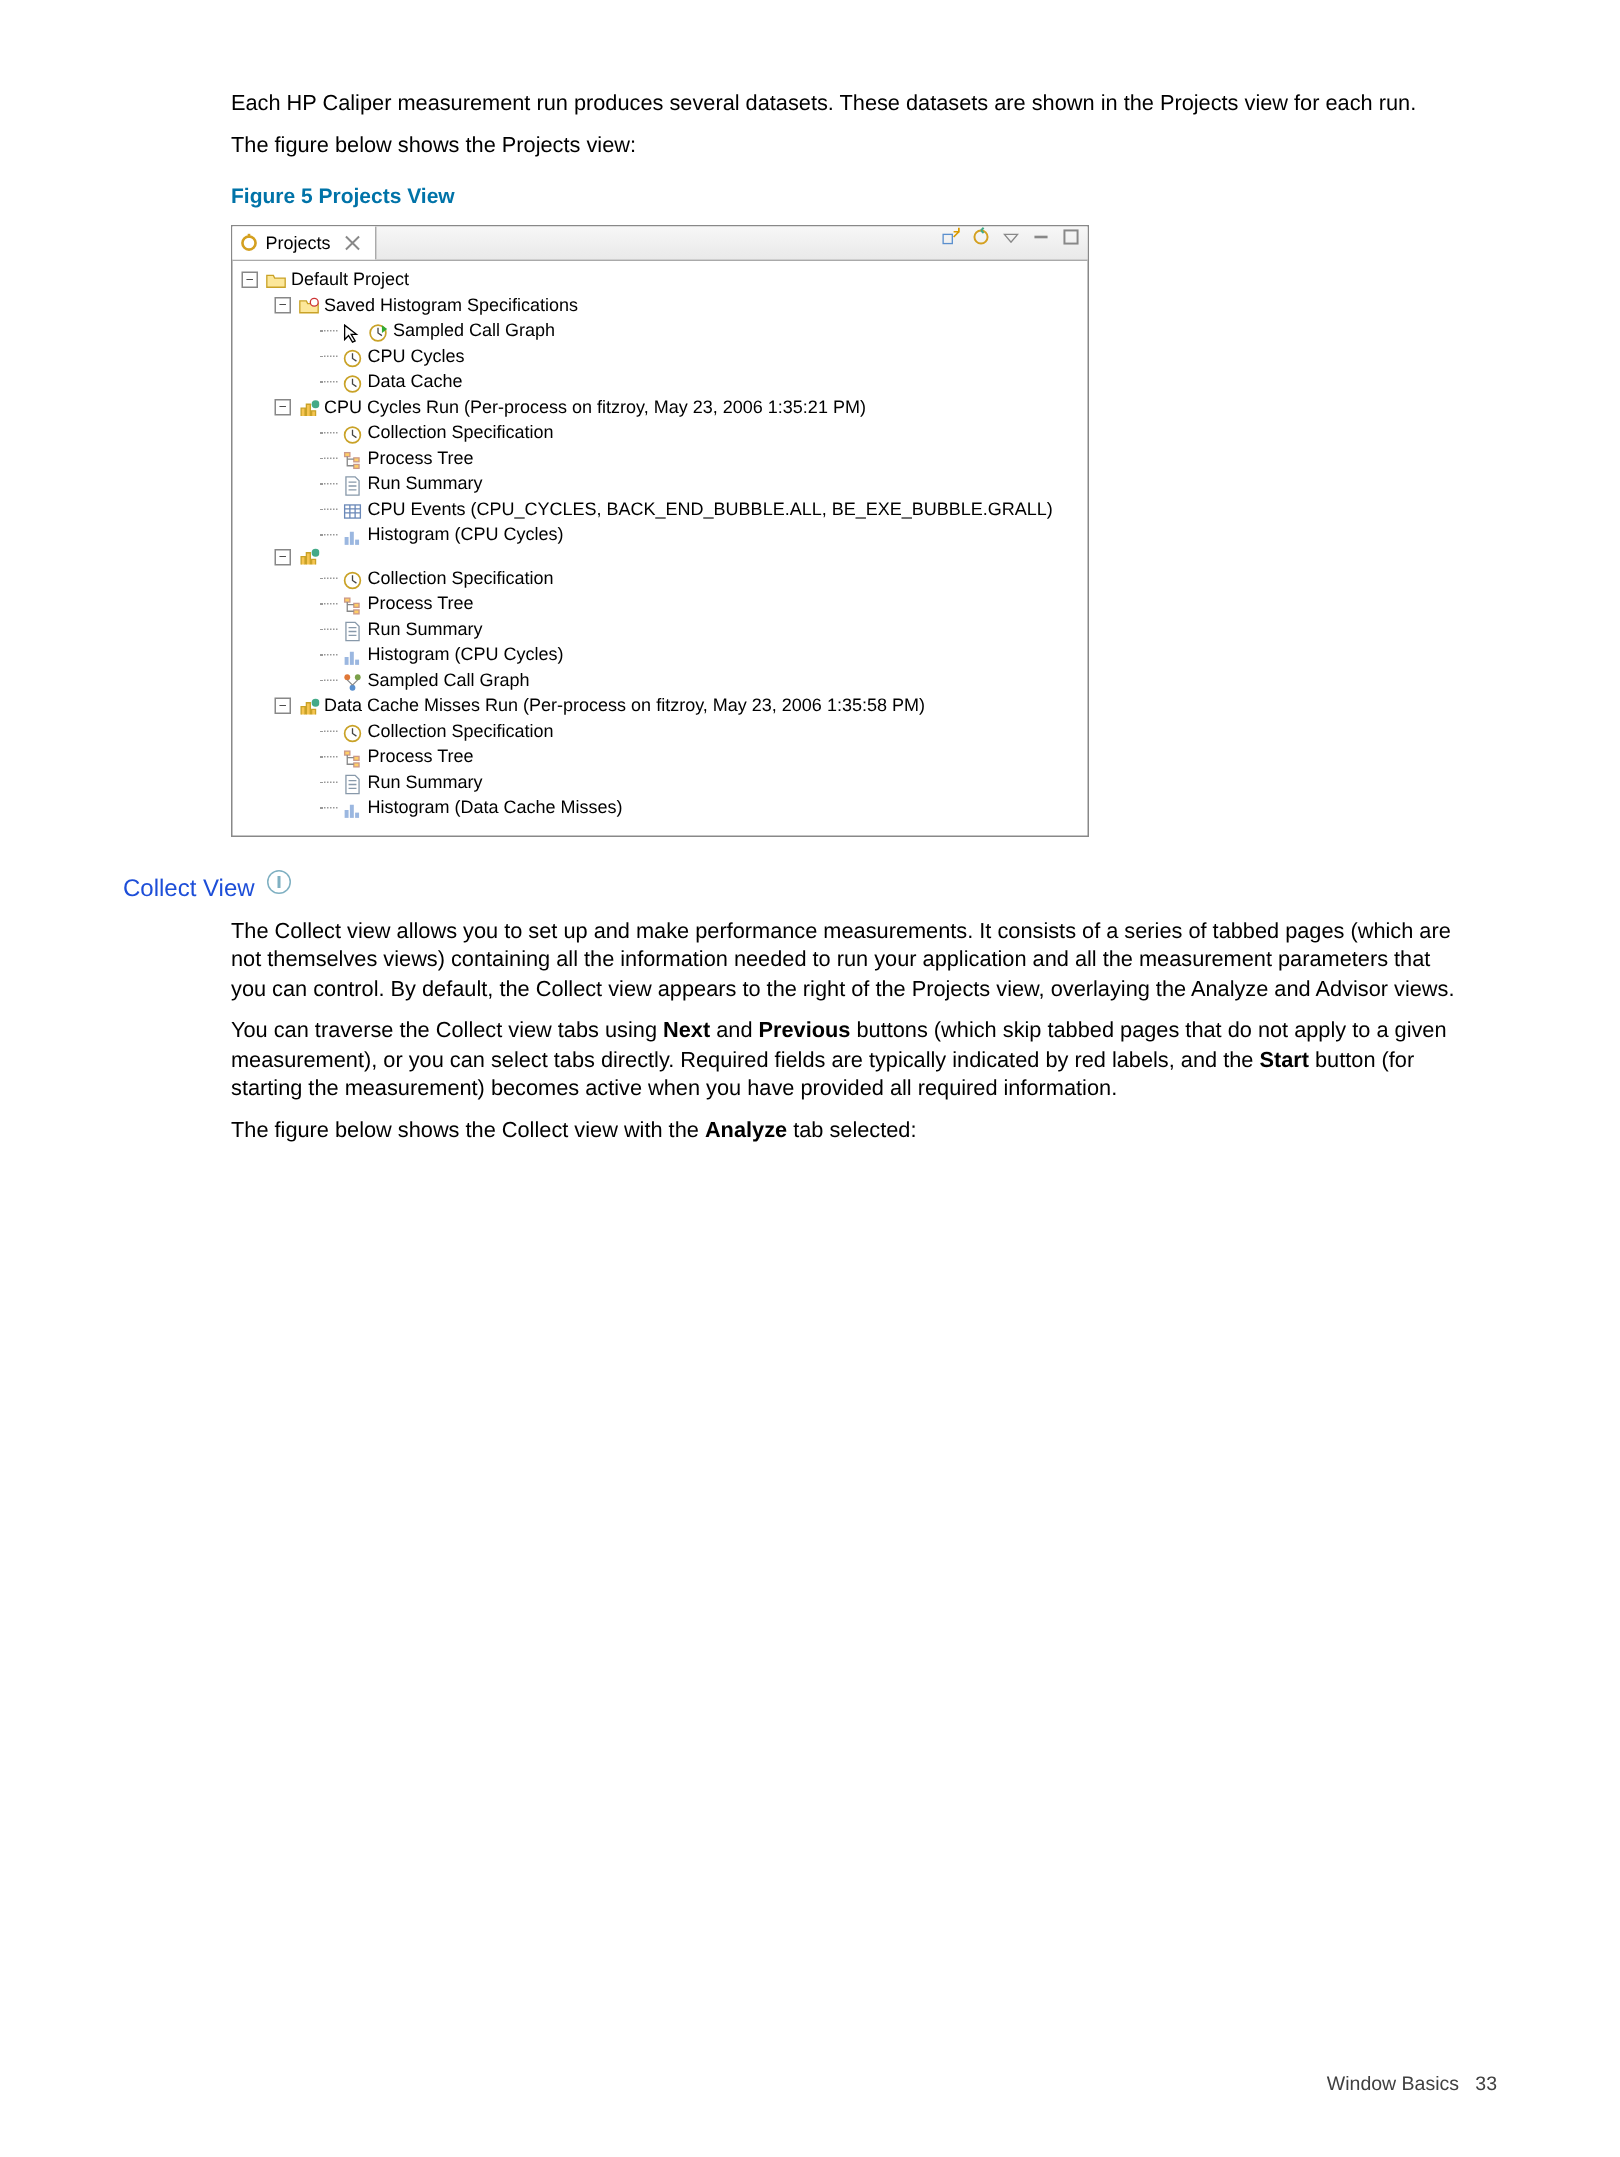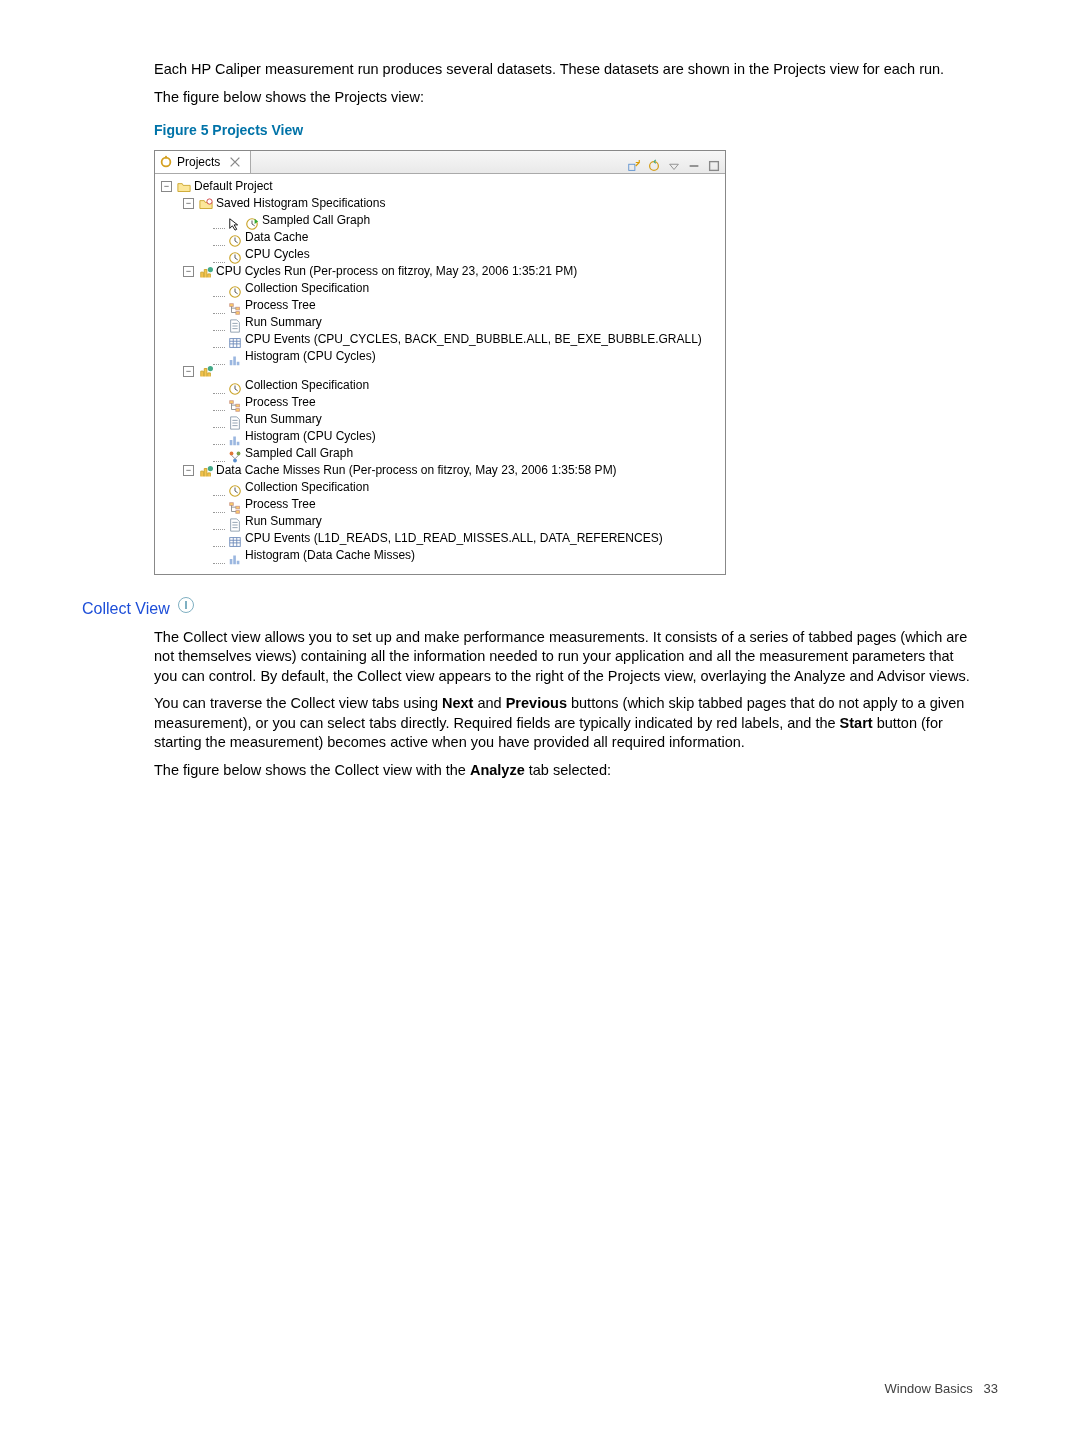--- a/index.html
+++ b/index.html
@@ -56,21 +56,21 @@
     width: 570px;
     margin: 0 0 18px 72px;
     border: 1px solid #888;
     background: #fff;
     font-size: 12px;
     line-height: 17px;
   }
   .panel-titlebar {
     display: flex;
     justify-content: space-between;
-    align-items: flex-end;
+    align-items: flex-start;
     background: linear-gradient(#f7f7f7, #e9e9e9);
     border-bottom: 1px solid #aaa;
     height: 22px;
   }
   .tab {
     display: flex;
     align-items: center;
     gap: 4px;
     padding: 2px 8px 2px 4px;
     background: #fff;
@@ -119,21 +119,21 @@
     display: inline-block;
   }
   .tree-icon {
     width: 14px;
     height: 12px;
     display: inline-block;
     flex-shrink: 0;
   }
   .indent-0 { padding-left: 4px; }
   .indent-1 { padding-left: 26px; }
-  .indent-2 { padding-left: 56px; align-items: flex-end; }
+  .indent-2 { padding-left: 56px; }
 
   .footer {
     position: absolute;
     bottom: 40px;
     right: 82px;
     font-size: 13px;
     color: #404040;
   }
 </style>
 </head>
@@ -222,30 +222,30 @@
           </svg></span>
             <span>Sampled Call Graph</span>
           </div>
       <div class="tree-row indent-2">
             <span class="dotted-h"></span>
 
             <span class="tree-icon"><svg viewBox="0 0 16 16">
             <circle cx="8" cy="8" r="6" fill="#fff" stroke="#c9a227" stroke-width="1.3"></circle>
             <path d="M8 4 L8 8 L11 10" stroke="#444" fill="none"></path>
           </svg></span>
+            <span>CPU Cycles</span>
+          </div>
+      <div class="tree-row indent-2">
+            <span class="dotted-h"></span>
+
+            <span class="tree-icon"><svg viewBox="0 0 16 16">
+            <circle cx="8" cy="8" r="6" fill="#fff" stroke="#c9a227" stroke-width="1.3"></circle>
+            <path d="M8 4 L8 8 L11 10" stroke="#444" fill="none"></path>
+          </svg></span>
             <span>Data Cache</span>
-          </div>
-      <div class="tree-row indent-2">
-            <span class="dotted-h"></span>
-
-            <span class="tree-icon"><svg viewBox="0 0 16 16">
-            <circle cx="8" cy="8" r="6" fill="#fff" stroke="#c9a227" stroke-width="1.3"></circle>
-            <path d="M8 4 L8 8 L11 10" stroke="#444" fill="none"></path>
-          </svg></span>
-            <span>CPU Cycles</span>
           </div>
       <div class="tree-row indent-1">
             <span class="expander">−</span>
 
             <span class="tree-icon"><svg viewBox="0 0 16 16">
             <path d="M2 13 L2 7 L5 7 L5 13 M6 13 L6 4 L9 4 L9 13 M10 13 L10 9 L13 9 L13 13" fill="#f6c552" stroke="#c9a227"></path>
             <circle cx="13" cy="4" r="3" fill="#4a8"></circle>
           </svg></span>
             <span>CPU Cycles Run (Per-process on fitzroy, May 23, 2006 1:35:21 PM)</span>
           </div>
@@ -390,29 +390,20 @@
             <span class="tree-icon"><svg viewBox="0 0 16 16">
             <path d="M3 1 L10 1 L13 4 L13 15 L3 15 Z" fill="#fff" stroke="#89a"></path>
             <path d="M5 5 H11 M5 8 H11 M5 11 H11" stroke="#89a"></path>
           </svg></span>
             <span>Run Summary</span>
           </div>
       <div class="tree-row indent-2">
             <span class="dotted-h"></span>
 
             <span class="tree-icon"><svg viewBox="0 0 16 16">
-            <rect x="2" y="3" width="12" height="10" fill="#fff" stroke="#6a88b8"></rect>
-            <path d="M2 6 H14 M2 9 H14 M6 3 V13 M10 3 V13" stroke="#6a88b8"></path>
-          </svg></span>
-            <span>CPU Events (L1D_READS, L1D_READ_MISSES.ALL, DATA_REFERENCES)</span>
-          </div>
-      <div class="tree-row indent-2">
-            <span class="dotted-h"></span>
-
-            <span class="tree-icon"><svg viewBox="0 0 16 16">
             <rect x="2" y="8" width="3" height="6" fill="#9bb7e0"></rect>
             <rect x="6" y="4" width="3" height="10" fill="#9bb7e0"></rect>
             <rect x="10" y="10" width="3" height="4" fill="#9bb7e0"></rect>
           </svg></span>
             <span>Histogram (Data Cache Misses)</span>
           </div>
     </div>
 </div>
 
 <div class="section-heading">

